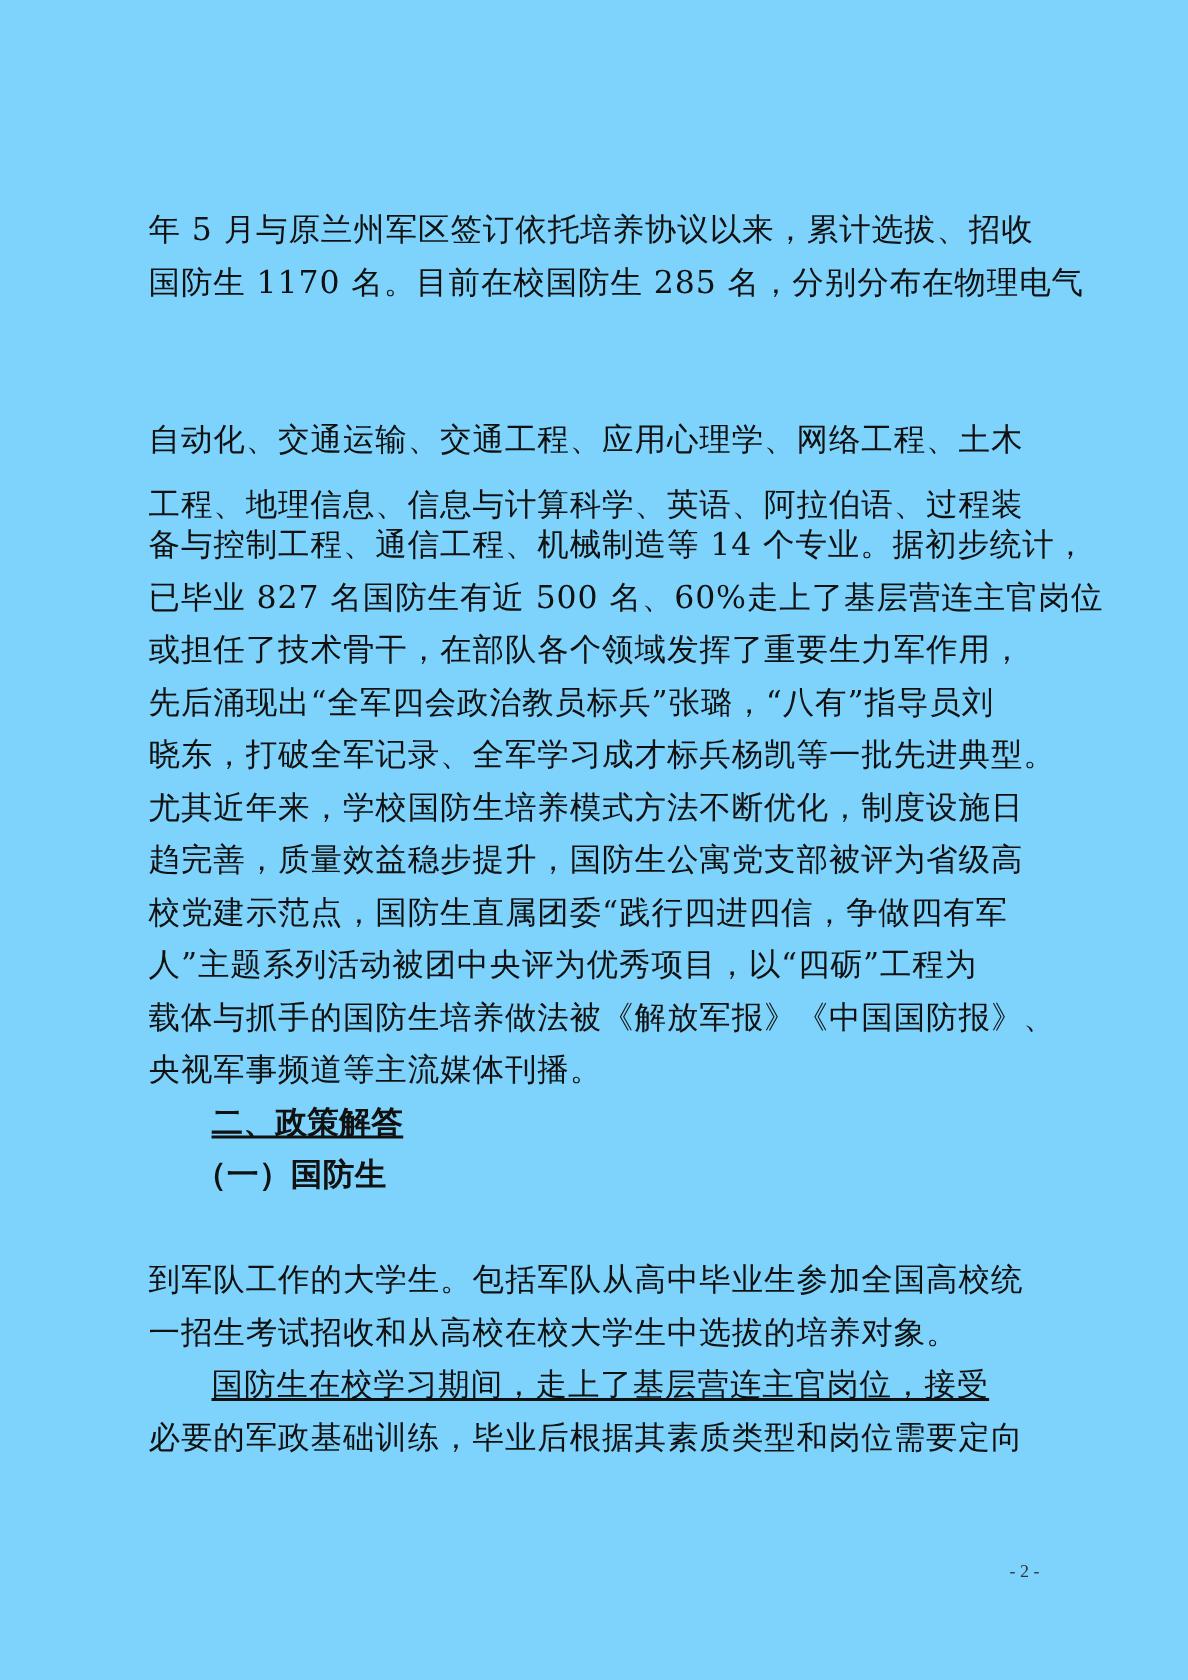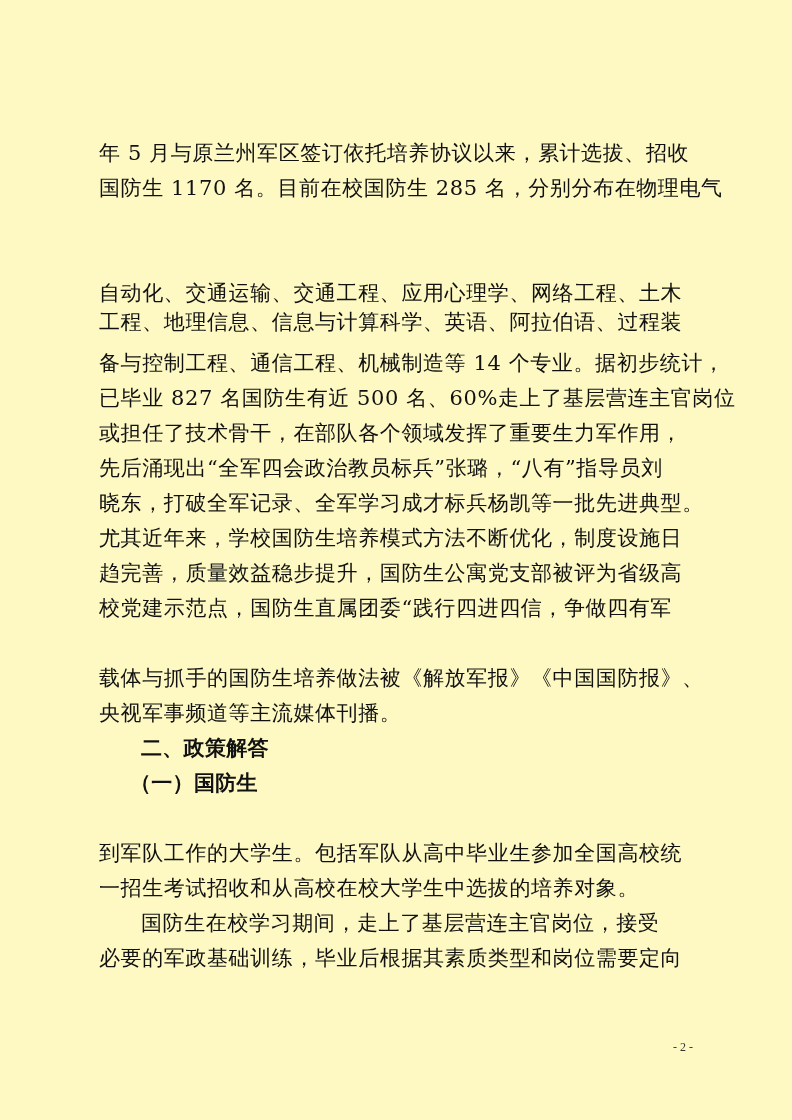--- a/index.html
+++ b/index.html
@@ -1,46 +1,47 @@
 <!DOCTYPE html>
 <html><head>
 <meta charset="utf-8">
 <style>
   html, body { margin: 0; padding: 0; background: #ffffff; }
   body { width: 792px; height: 1120px; position: relative; overflow: hidden; }
-  .page { position: absolute; left: 0; top: 0; width: 792px; height: 1120px; background: #fef9c3; }
+  .page { position: absolute; left: 0; top: 0; width: 792px; height: 1120px; background: #7dd3fc; }
   .line {
     position: absolute; left: 99px;
     font-family: "DejaVu Serif", "Liberation Serif", serif;
     font-size: 21px; color: #111; white-space: nowrap;
     line-height: 24px; letter-spacing: 0.6px;
   }
-  .indent { left: 141px; }
+  .indent { left: 141px; text-decoration: underline; }
   .heading { font-family: "DejaVu Sans", "Liberation Sans", sans-serif; font-weight: bold; letter-spacing: 0.3px; }
   .pagenum {
     position: absolute; left: 673px; top: 1040px;
     font-family: "Liberation Serif", serif; font-size: 12px; color: #333;
   }
 </style>
 </head>
 <body>
 
 <div class="page">
   <div class="line" style="top:141px">年 5 月与原兰州军区签订依托培养协议以来，累计选拔、招收</div>
   <div class="line" style="top:176px">国防生 1170 名。目前在校国防生 285 名，分别分布在物理电气</div>
   <div class="line" style="top:281px">自动化、交通运输、交通工程、应用心理学、网络工程、土木</div>
-  <div class="line" style="top:310px">工程、地理信息、信息与计算科学、英语、阿拉伯语、过程装</div>
+  <div class="line" style="top:324px">工程、地理信息、信息与计算科学、英语、阿拉伯语、过程装</div>
   <div class="line" style="top:351px">备与控制工程、通信工程、机械制造等 14 个专业。据初步统计，</div>
   <div class="line" style="top:386px">已毕业 827 名国防生有近 500 名、60%走上了基层营连主官岗位</div>
   <div class="line" style="top:421px">或担任了技术骨干，在部队各个领域发挥了重要生力军作用，</div>
   <div class="line" style="top:491px">晓东，打破全军记录、全军学习成才标兵杨凯等一批先进典型。</div>
   <div class="line" style="top:456px">先后涌现出“全军四会政治教员标兵”张璐，“八有”指导员刘</div>
   <div class="line" style="top:526px">尤其近年来，学校国防生培养模式方法不断优化，制度设施日</div>
   <div class="line" style="top:561px">趋完善，质量效益稳步提升，国防生公寓党支部被评为省级高</div>
   <div class="line" style="top:596px">校党建示范点，国防生直属团委“践行四进四信，争做四有军</div>
+  <div class="line" style="top:631px">人”主题系列活动被团中央评为优秀项目，以“四砺”工程为</div>
   <div class="line" style="top:666px">载体与抓手的国防生培养做法被《解放军报》《中国国防报》、</div>
   <div class="line" style="top:701px">央视军事频道等主流媒体刊播。</div>
 
   <div class="line indent heading" style="top:736px">二、政策解答</div>
   <div class="line heading" style="top:771px; left:130px">（一）国防生</div>
 
   <div class="line" style="top:841px">到军队工作的大学生。包括军队从高中毕业生参加全国高校统</div>
   <div class="line" style="top:876px">一招生考试招收和从高校在校大学生中选拔的培养对象。</div>
 
   <div class="line indent" style="top:911px">国防生在校学习期间，走上了基层营连主官岗位，接受</div>

